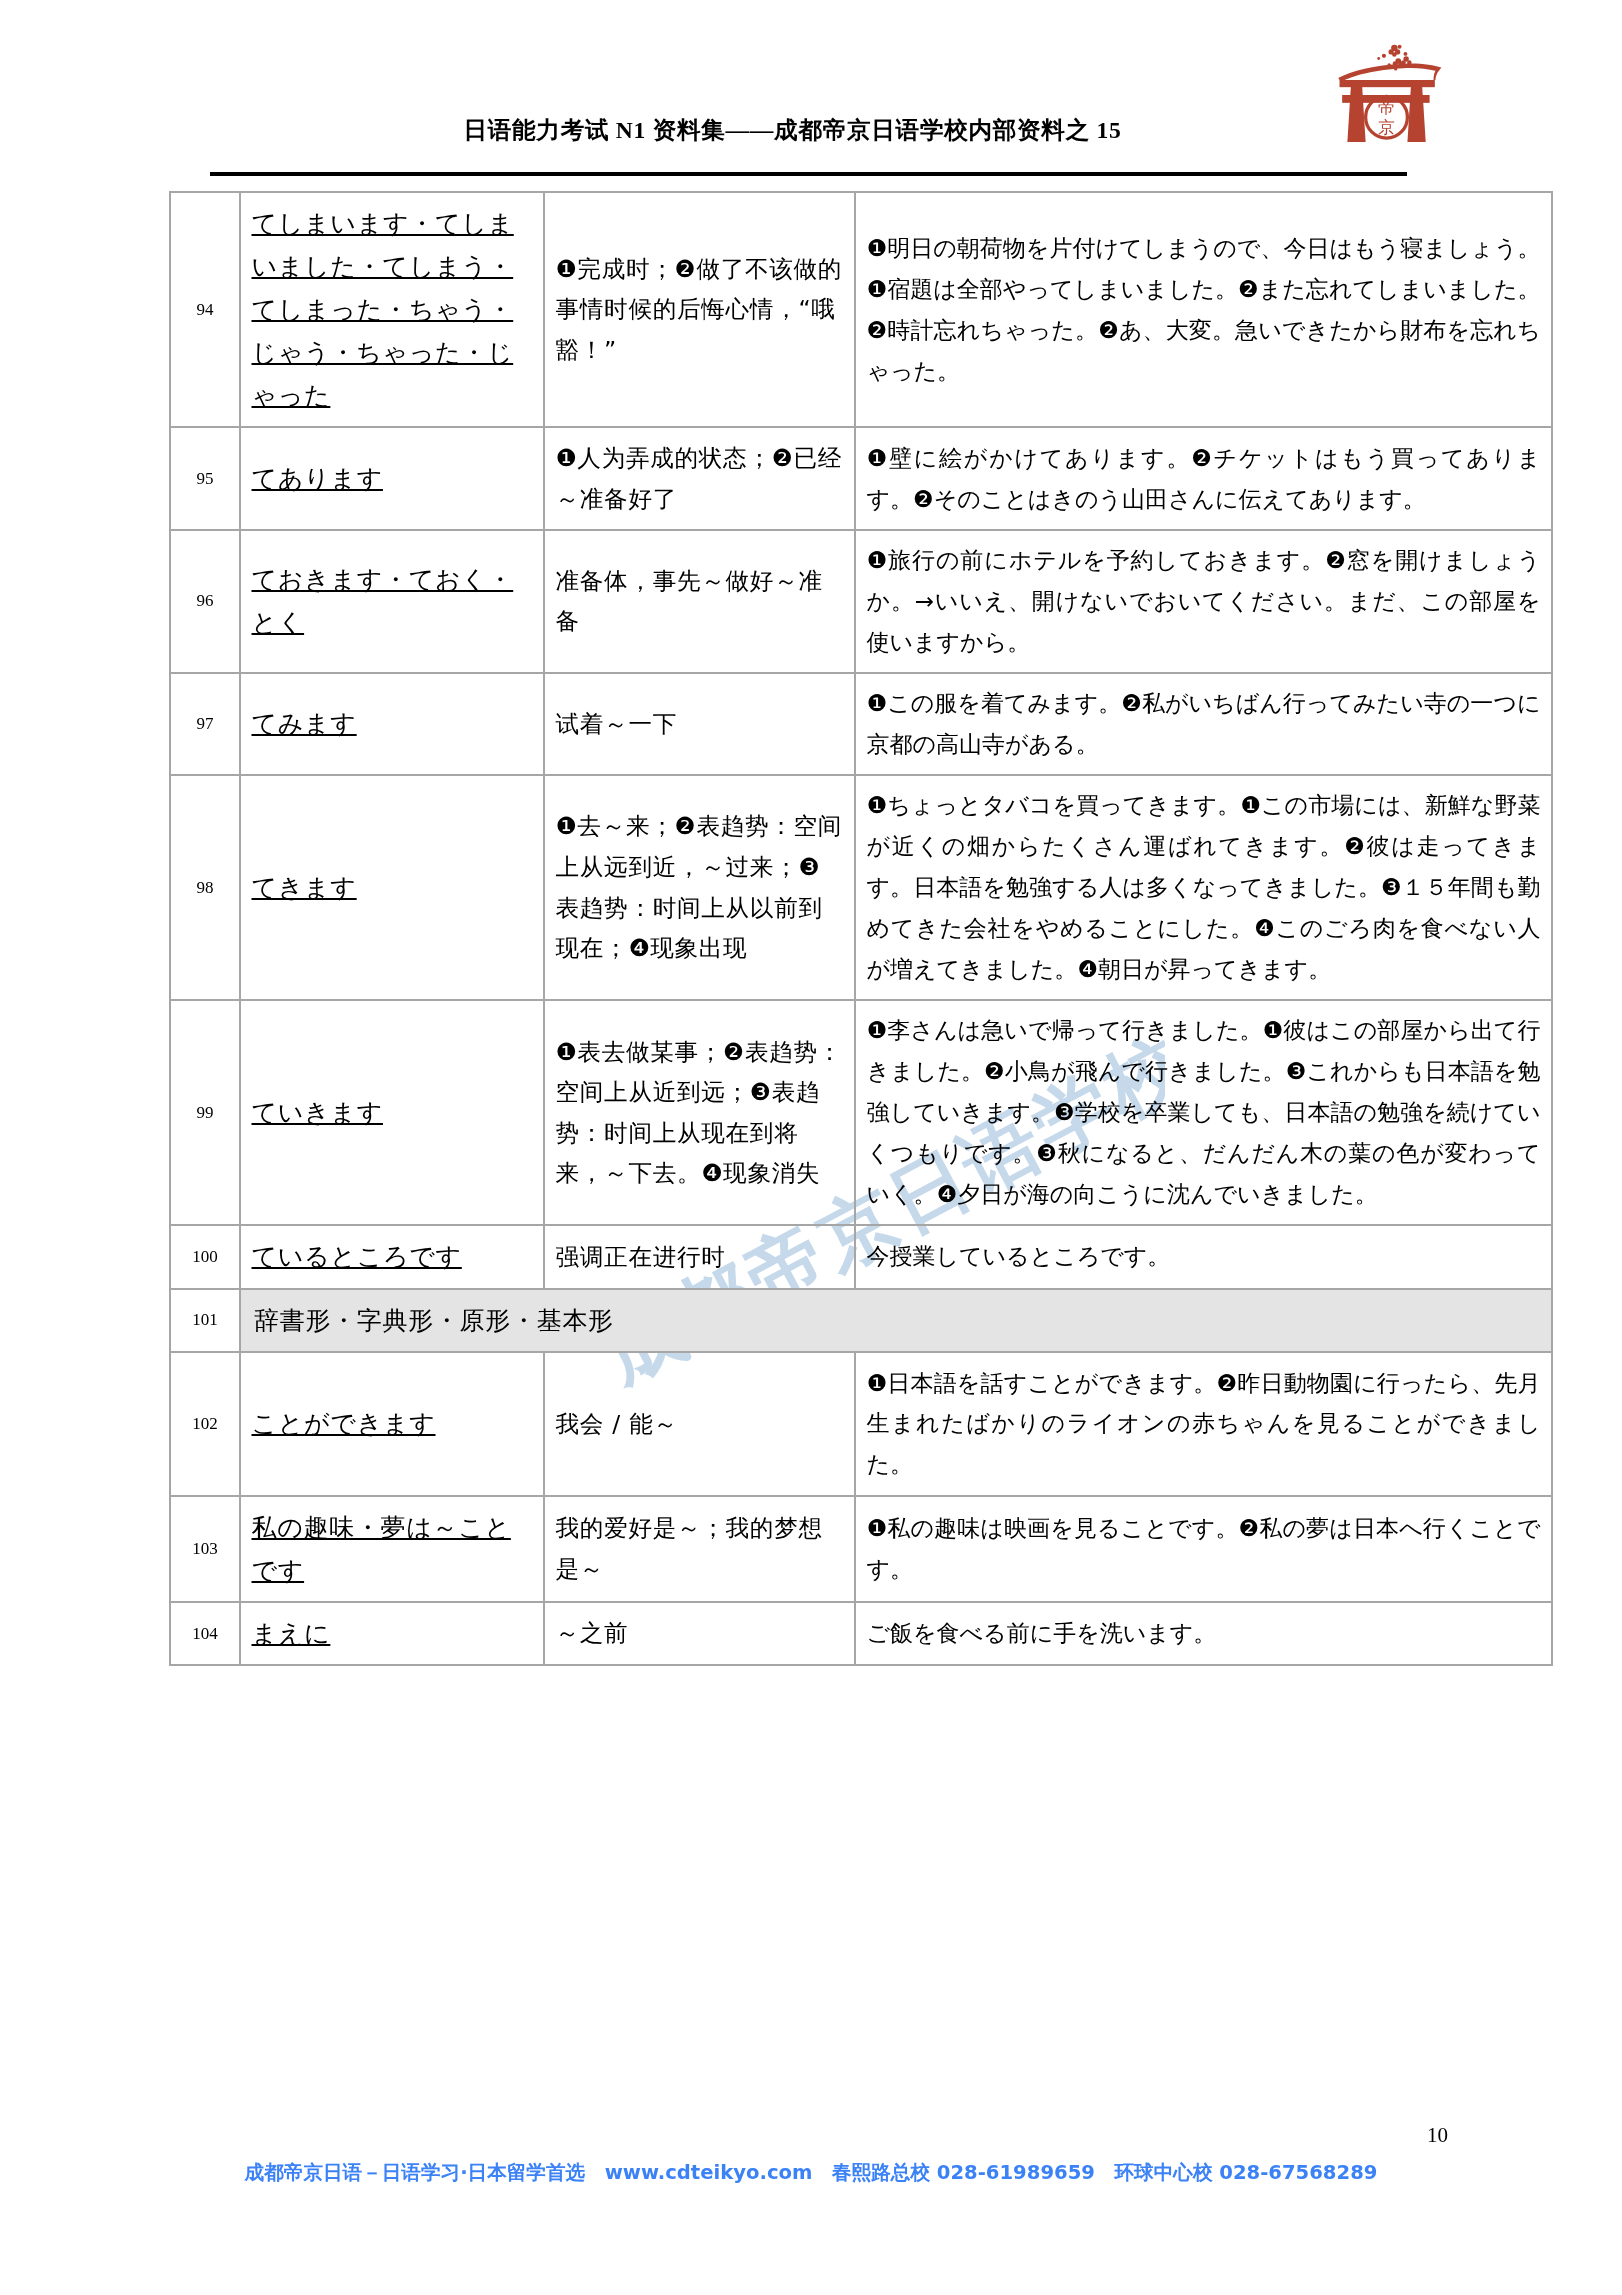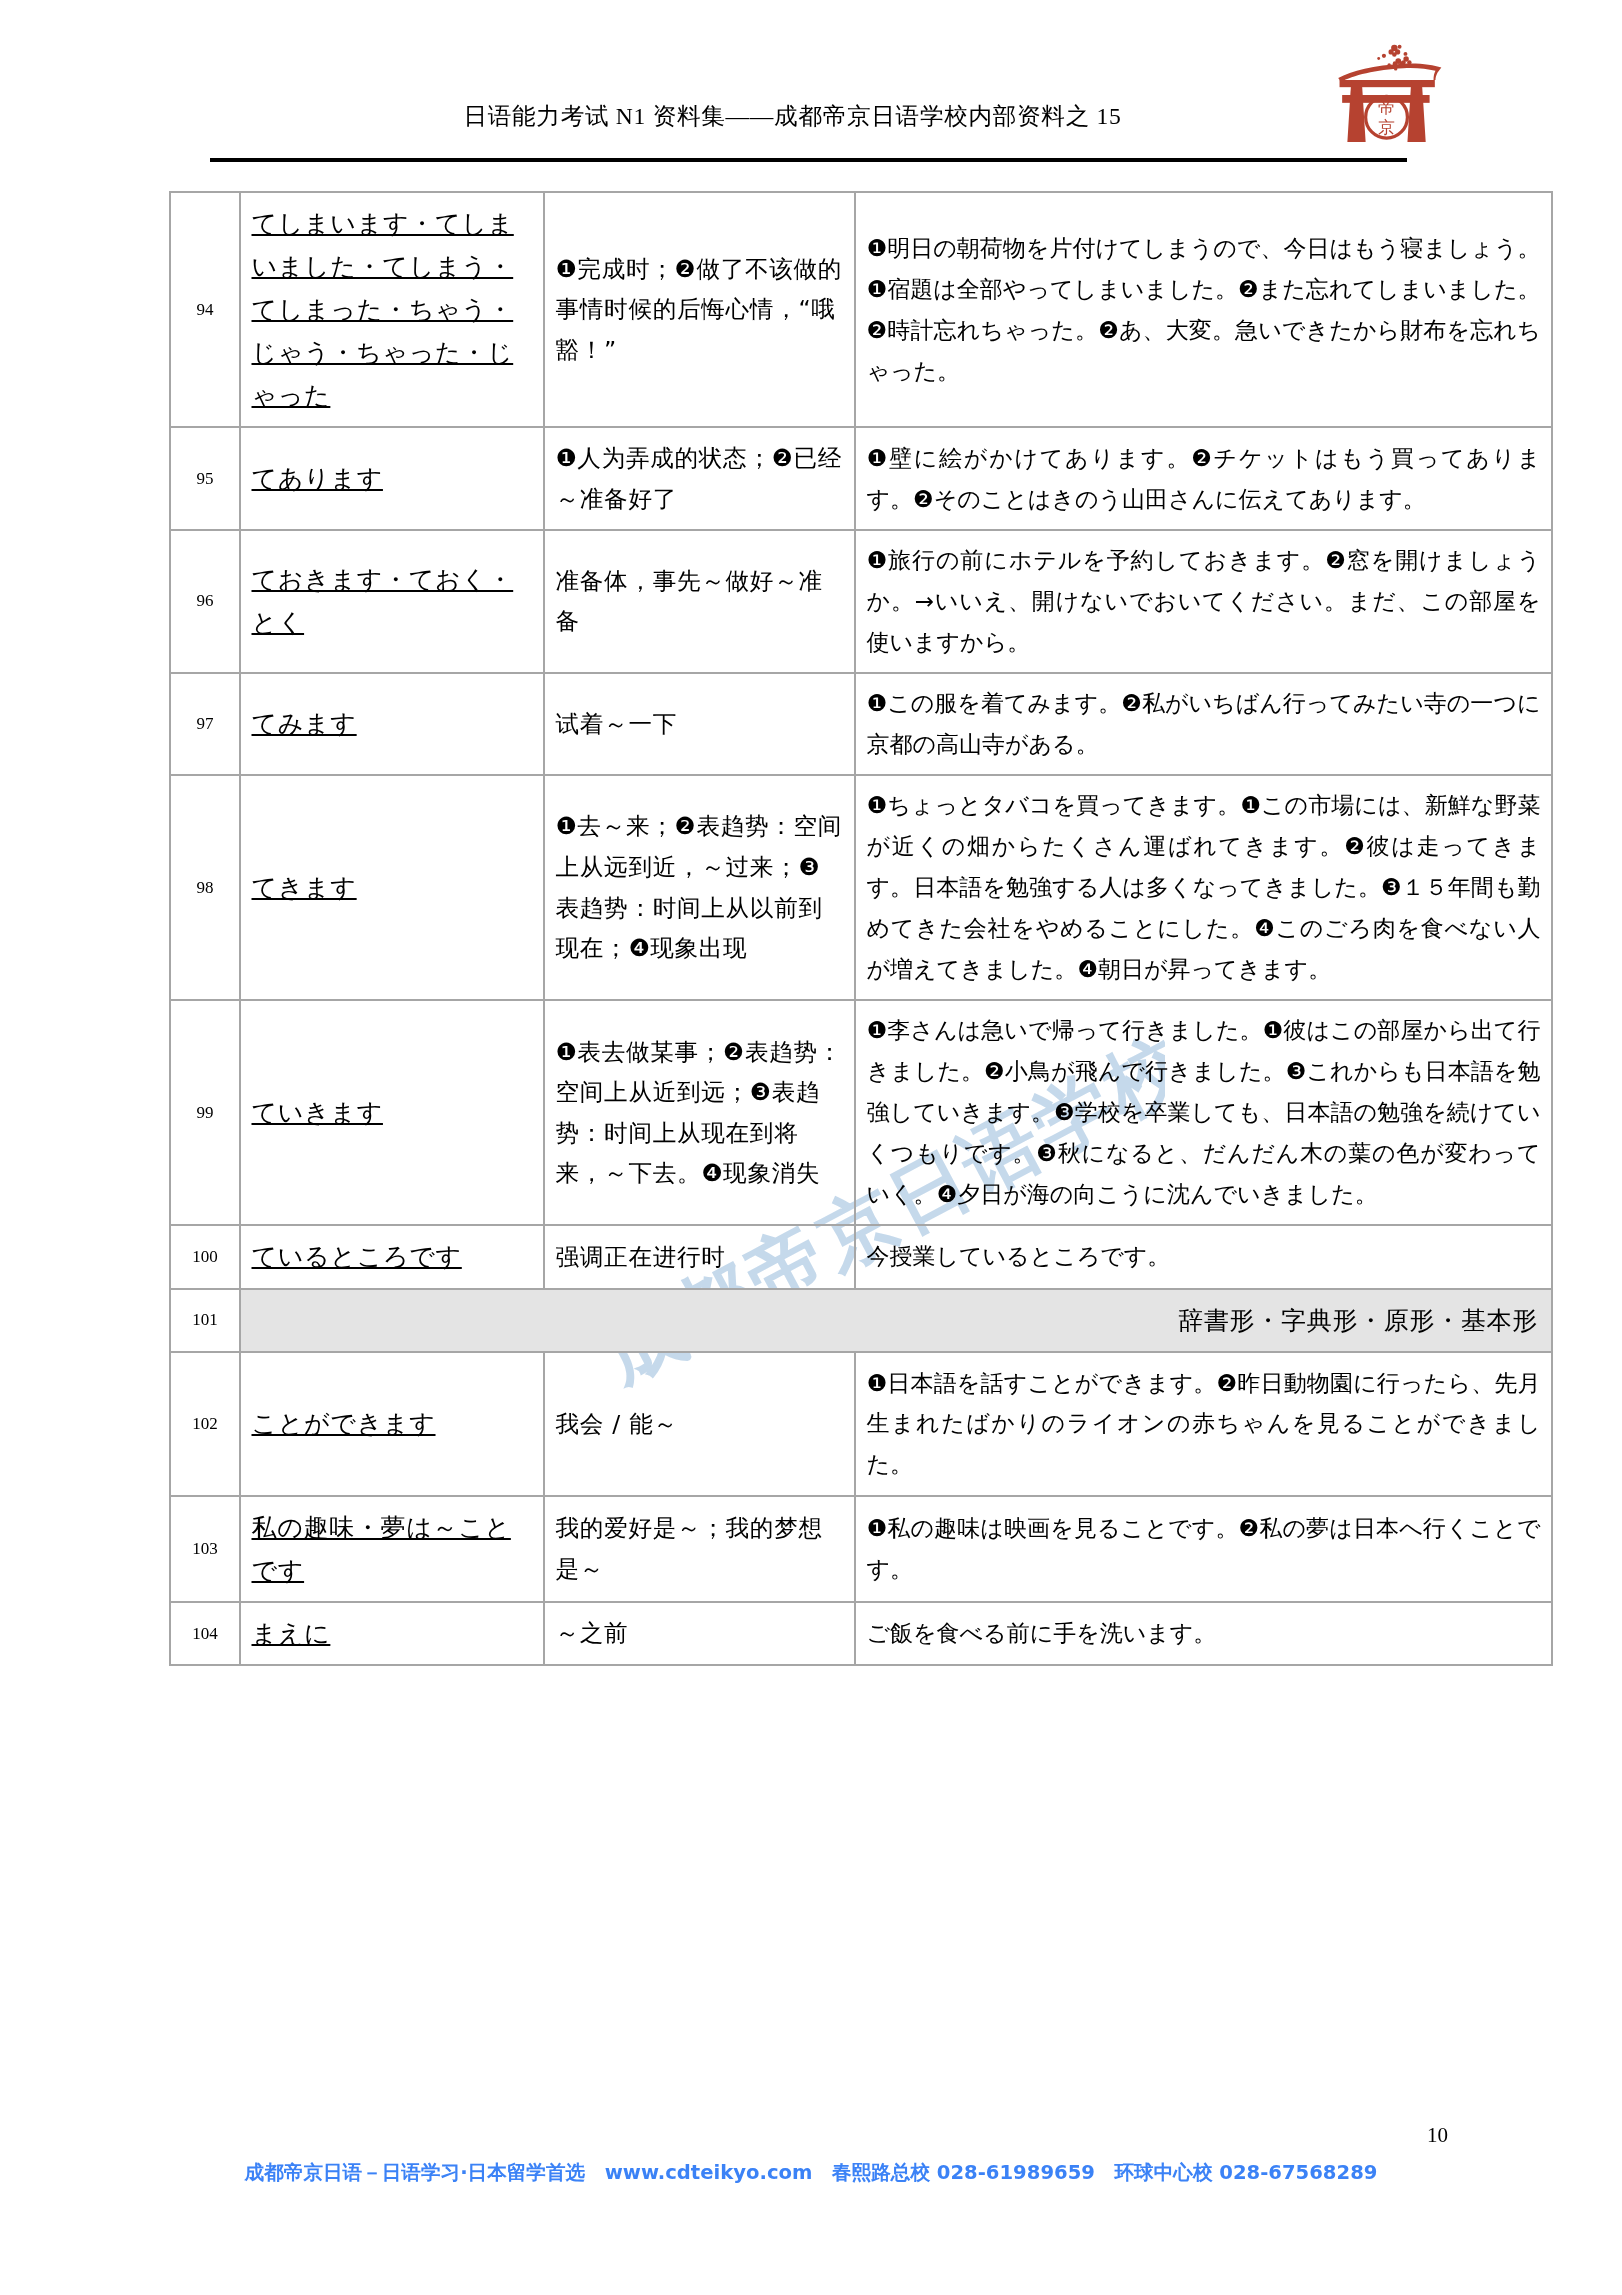--- a/index.html
+++ b/index.html
@@ -14,23 +14,24 @@
     background: #ffffff;
     font-family: "Liberation Serif", "DejaVu Serif", serif;
     overflow: hidden;
     box-sizing: border-box;
   }
 
   
   .header {
     position: absolute;
     left: 171px;
-    top: 100px;
+    top: 114px;
     width: 1286px;
     height: 79px;
+    font-weight: bold;
   }
   .header-title {
     position: absolute;
     left: 0;
     top: 0;
     width: 1243px;
     text-align: center;
     font-size: 23.6px;
     letter-spacing: 0.7px;
     color: #000;
@@ -132,21 +133,20 @@
     font-family: "DejaVu Sans", "Liberation Sans", sans-serif;
     letter-spacing: 0px;
     text-align: justify;
   }
   tr.section td.c-section {
     background: #e4e4e4;
     font-size: 25px;
     font-family: "DejaVu Sans", "Liberation Sans", sans-serif;
     padding: 14.4px 13px;
     letter-spacing: 0.7px;
-    text-align: right;
   }
   tr.section td.c-num { background: #ffffff; text-align: center; }
 
   
   .footer {
     position: absolute;
     left: 0;
     top: 2159px;
     width: 1622px;
     text-align: center;

